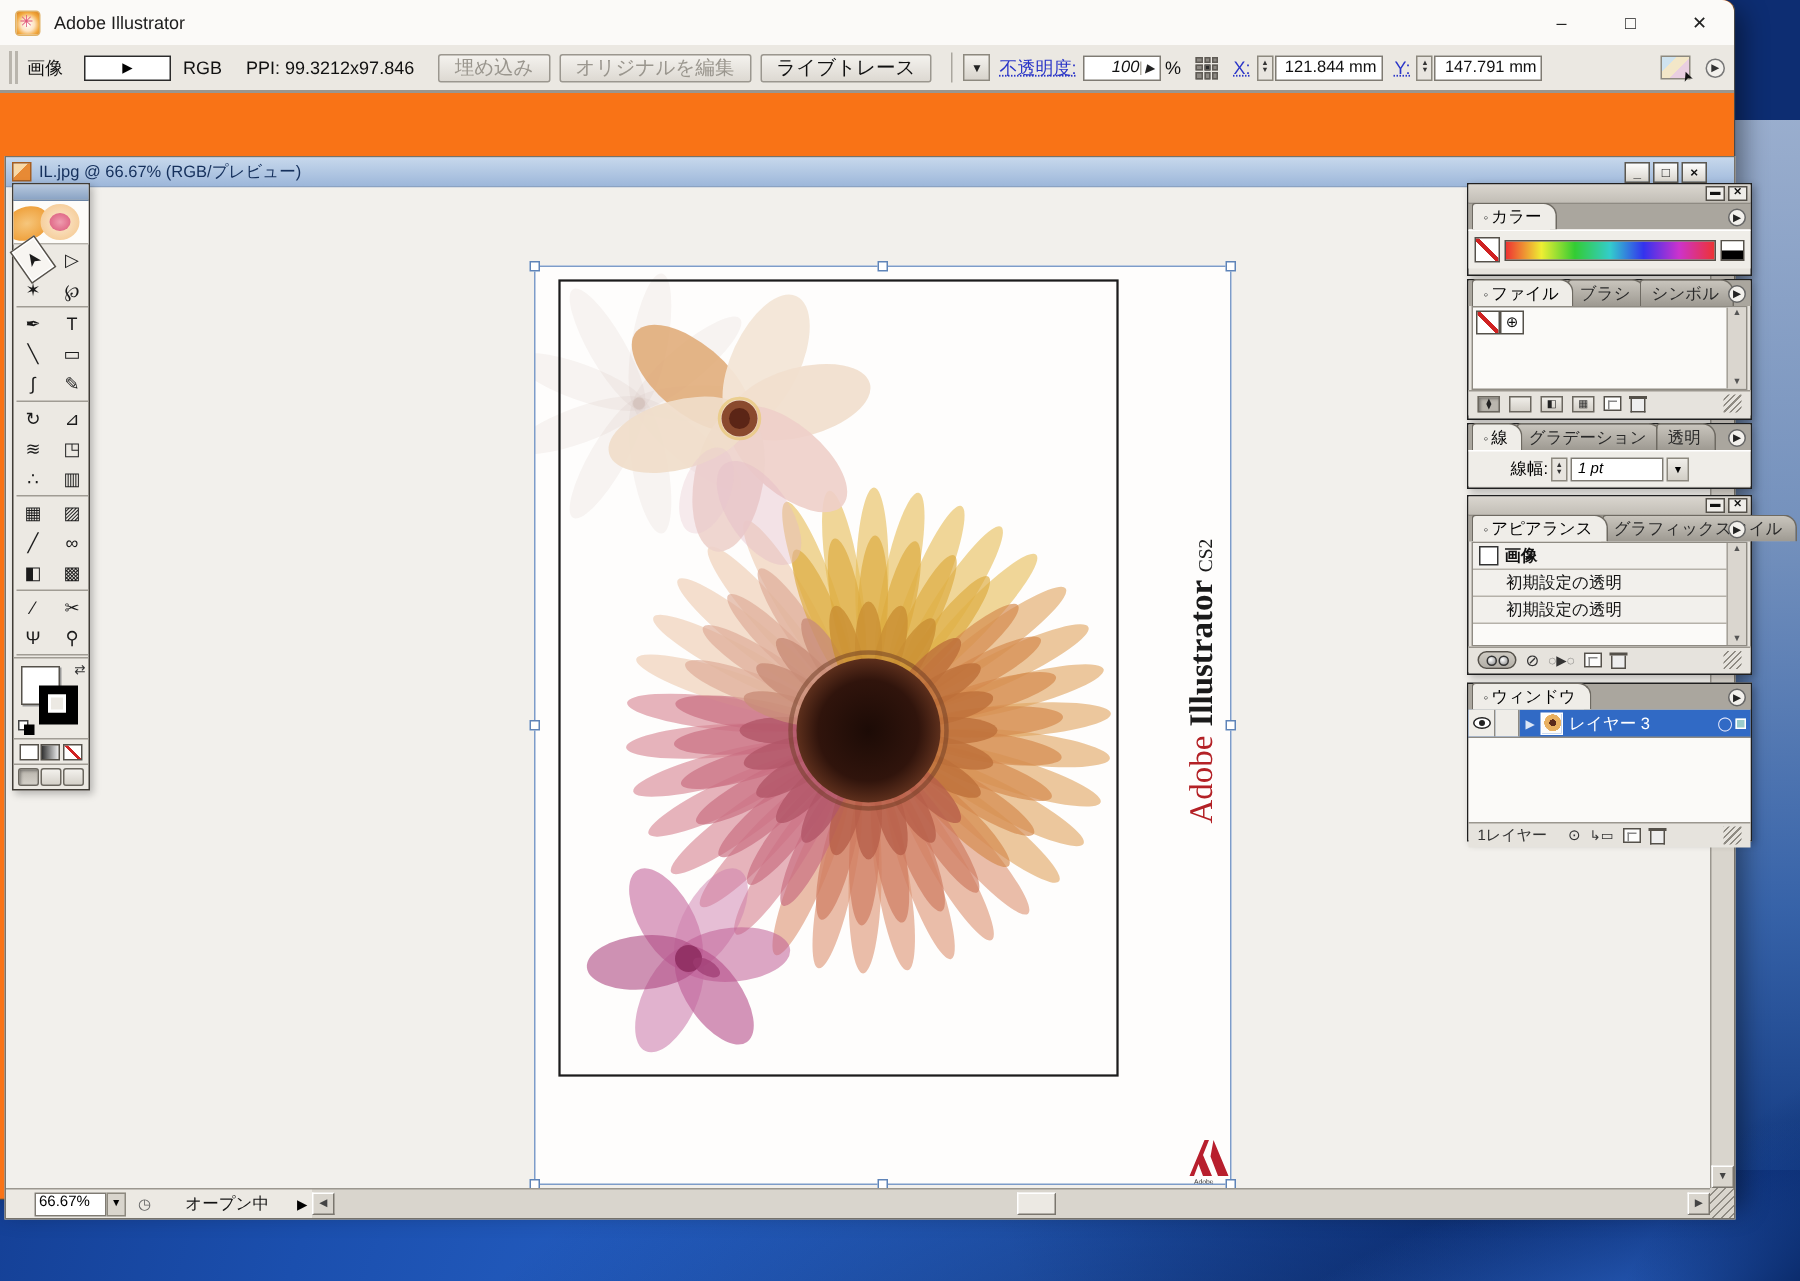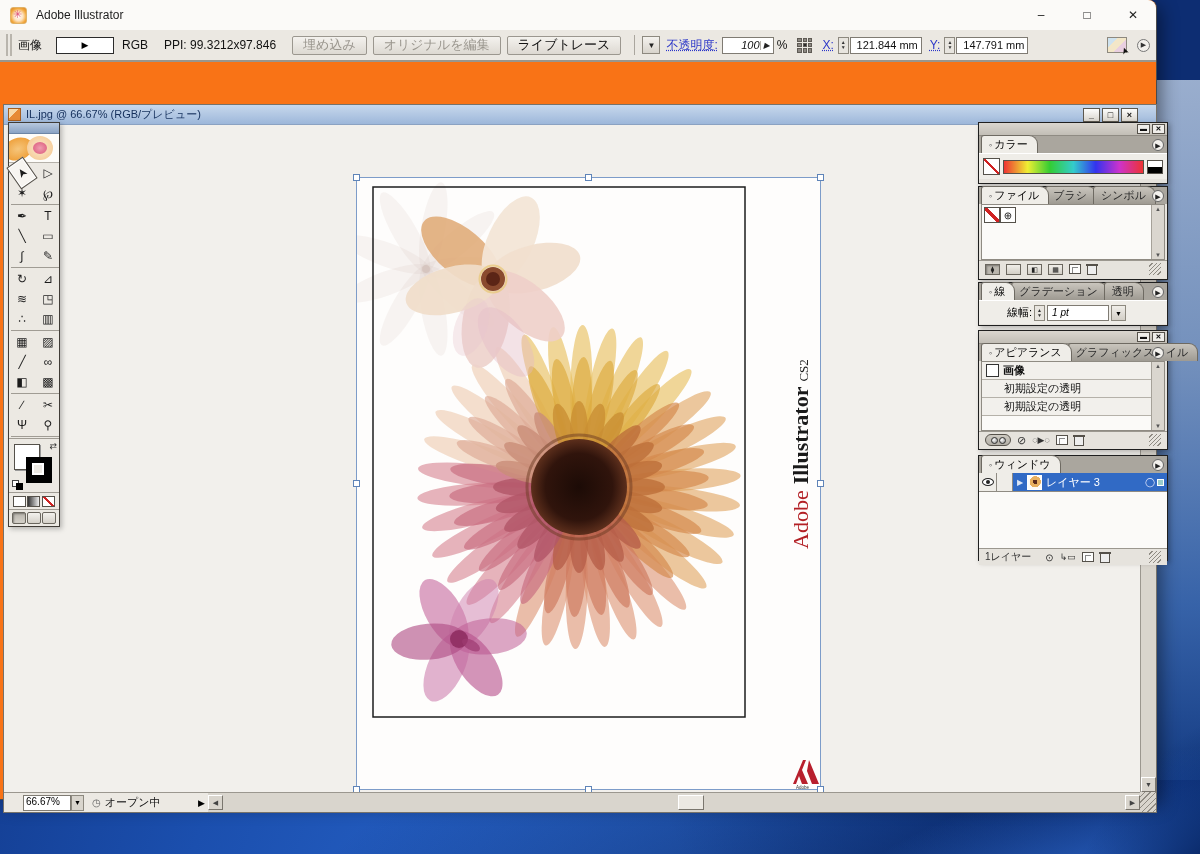--- a/index.html
+++ b/index.html
@@ -112,21 +112,21 @@
     background:repeating-linear-gradient(135deg,#d9d5cd 0 3px,#8f8b83 3px 4px); }
 
   
   .statusbar{ position:absolute; left:0; bottom:0; width:204px; height:20px; background:#ece9e3;
     border-top:1px solid #9b978f; display:flex; align-items:center; font-size:10px;}
   .zoom-box{ width:48px; height:16px; background:#fff; border:1px solid #7f7b73; margin-left:19px;
     display:flex; align-items:flex-start; padding:0 2px; font-size:10px;}
   .zoom-dd{ width:13px; height:16px; background:#d9d5cd; border:1px solid #8d897f; font-size:7px;
     text-align:center; line-height:14px; margin-right:4px;}
   .status-ic{ font-size:10px; color:#666; margin:0 4px; }
-  .status-text{ flex:1; font-size:11px; color:#111;}
+  .status-text{ flex:1; text-align:center; font-size:11px; color:#111;}
   .status-fly{ font-size:9px; margin-right:3px; }
 
   
   .placed-image{ position:absolute; left:352px; top:52px; width:465px; height:613px; background:#fefdfc; }
   .sel-outline{ position:absolute; left:352px; top:52px; width:465px; height:613px;
     border:1px solid #7d9cc9; pointer-events:none;}
   .handle{ position:absolute; width:7px; height:7px; background:#fff; border:1px solid #5f84b8; }
 
   
   .toolbox{ position:absolute; left:8px; top:122px; width:52px; background:#ece9e3;

